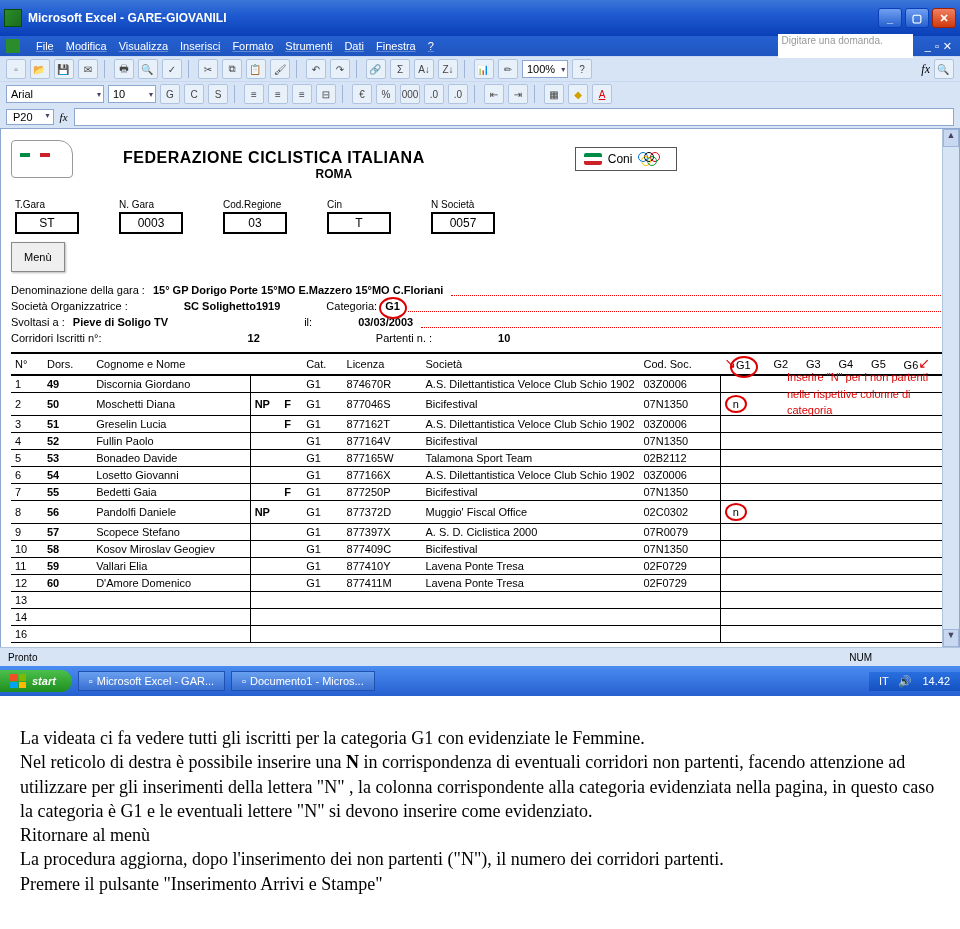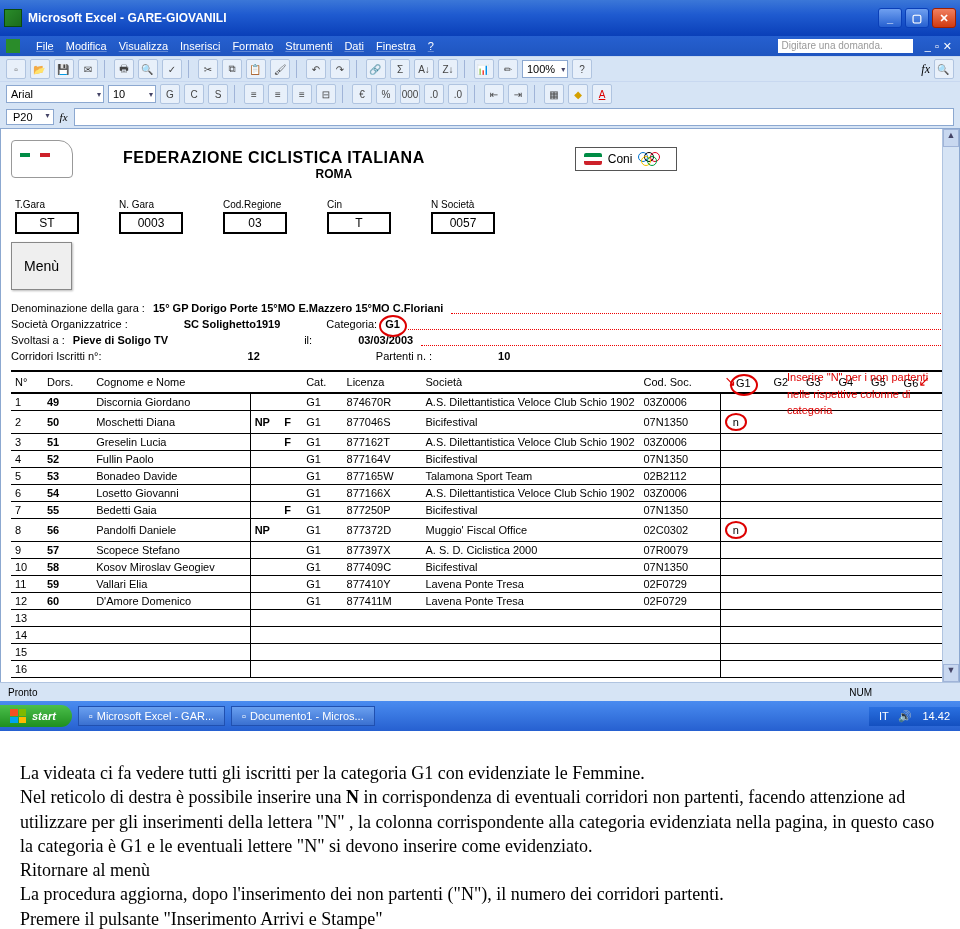--- a/index.html
+++ b/index.html
@@ -9,21 +9,21 @@
   .titlebar .title-text { flex:1; }
   .win-btns { display:flex; gap:3px; }
   .win-btn { width:22px; height:18px; border-radius:3px; display:flex; align-items:center; justify-content:center; color:#fff; font-size:11px; font-weight:bold; }
   .win-btn.min,.win-btn.max { background: linear-gradient(#6fa0f0,#2660d0); border:1px solid #0a3fb8;}
   .win-btn.close { background: linear-gradient(#f08060,#d03a10); border:1px solid #a02000;}
   
   .menubar { background: linear-gradient(#2660d0,#1f55c0); color:#fff; height:20px; display:flex; align-items:center; padding:0 6px; font-size:11px; gap:12px;}
   .menubar .mini-icon { width:14px; height:14px; background:#2a8c2a; margin-right:4px; display:inline-block;}
   .menubar .menu-item { white-space:nowrap; text-decoration:underline; text-decoration-color:rgba(255,255,255,0.3);}
   .menubar .right-side { margin-left:auto; display:flex; gap:10px; align-items:center;}
-  .ask-box { background:#fff; color:#999; font-size:10px; padding:1px 30px 2px 4px; }
+  .ask-box { background:#fff; color:#999; font-size:10px; padding:1px 30px 12px 4px; }
   .small-winbtns span { padding:0 2px; }
   
   .toolbar { background:#d6e4f5; height:24px; display:flex; align-items:center; padding:0 6px; gap:4px; border-top:1px solid #c8d8f0;}
   .tbtn { width:18px; height:18px; background:#e8f0fa; border:1px solid #b0c4e0; border-radius:2px; display:flex; align-items:center; justify-content:center; font-size:10px; color:#444;}
   .tsep { width:3px; height:18px; border-left:1px solid #a0b4d8; margin:0 2px;}
   .toolbar .combo { background:#fff; border:1px solid #8ca8d0; padding:0 12px 0 4px; height:16px; font-size:11px; display:flex; align-items:center; position:relative;}
   .toolbar .combo:after{ content:"▾"; position:absolute; right:2px; font-size:8px; color:#446;}
   .namebox-row { background:#d6e4f5; height:22px; display:flex; align-items:center; padding:0 6px; gap:6px; font-size:11px;}
   .namebox { background:#fff; border:1px solid #8ca8d0; padding:1px 20px 1px 6px; position:relative;}
   .namebox:after{content:"▾"; position:absolute; right:3px; font-size:8px; color:#446;}
@@ -41,21 +41,21 @@
   .coni-box { border:1px solid #555; padding:4px 8px; display:flex; align-items:center; gap:6px; background:#fff;}
   .coni-flag { width:18px; height:12px; background:linear-gradient(180deg,#008c45 33%,#fff 33%,#fff 66%,#cd212a 66%); border-radius:2px;}
   .rings { position:relative; width:30px; height:14px;}
   .rings span{position:absolute; width:8px; height:8px; border:1.2px solid; border-radius:50%;}
   .rings .r1{left:0;top:0;border-color:#0073cf;} .rings .r2{left:6px;top:0;border-color:#000;} .rings .r3{left:12px;top:0;border-color:#df0024;} .rings .r4{left:3px;top:4px;border-color:#f4c300;} .rings .r5{left:9px;top:4px;border-color:#009f3d;}
 
   .fields-row { display:flex; gap:40px; margin:18px 0 6px 4px; align-items:flex-start;}
   .field { display:flex; flex-direction:column; gap:2px;}
   .field-label { font-size:10px; }
   .field-val { border:2px solid #000; padding:2px 10px; font-size:12px; background:#fff; text-align:center; min-width:40px;}
-  .menu-btn { border:1px solid #888; background:#efefef; padding:15px 12px; font-size:14px; box-shadow:1px 1px 2px #bbb; display:inline-block;}
+  .menu-btn { border:1px solid #888; background:#efefef; padding:8px 12px; font-size:11px; box-shadow:1px 1px 2px #bbb; display:inline-block;}
   .elenco-title { font-family:Arial; font-weight:bold; font-size:22px; margin-left:200px;}
 
   .info-line { display:flex; gap:8px; font-size:11px; margin:4px 0; align-items:flex-end;}
   .info-label { }
   .info-val { font-weight:bold; text-decoration: none; display:inline-block;}
   .dotted { border-bottom:1px dotted #e00; flex:1;}
   .red-note { position:absolute; right:22px; top:240px; width:150px; color:#d00; font-size:11px; line-height:1.5;}
 
   
   table.iscritti { border-collapse:collapse; width:100%; font-size:11px; margin-top:8px;}
@@ -521,37 +521,20 @@
             <td></td>
             <td style="border-right:1px solid #000"></td>
             <td></td>
             <td></td>
             <td></td>
             <td></td>
             <td></td>
             <td></td>
           </tr>
           <tr>
-            <td class="num">15</td>
-            <td></td>
-            <td style="border-right:1px solid #000"></td>
-            <td></td>
-            <td></td>
-            <td></td>
-            <td></td>
-            <td></td>
-            <td style="border-right:1px solid #000"></td>
-            <td></td>
-            <td></td>
-            <td></td>
-            <td></td>
-            <td></td>
-            <td></td>
-          </tr>
-          <tr>
             <td class="num">16</td>
             <td></td>
             <td style="border-right:1px solid #000"></td>
             <td></td>
             <td></td>
             <td></td>
             <td></td>
             <td></td>
             <td style="border-right:1px solid #000"></td>
             <td></td>

